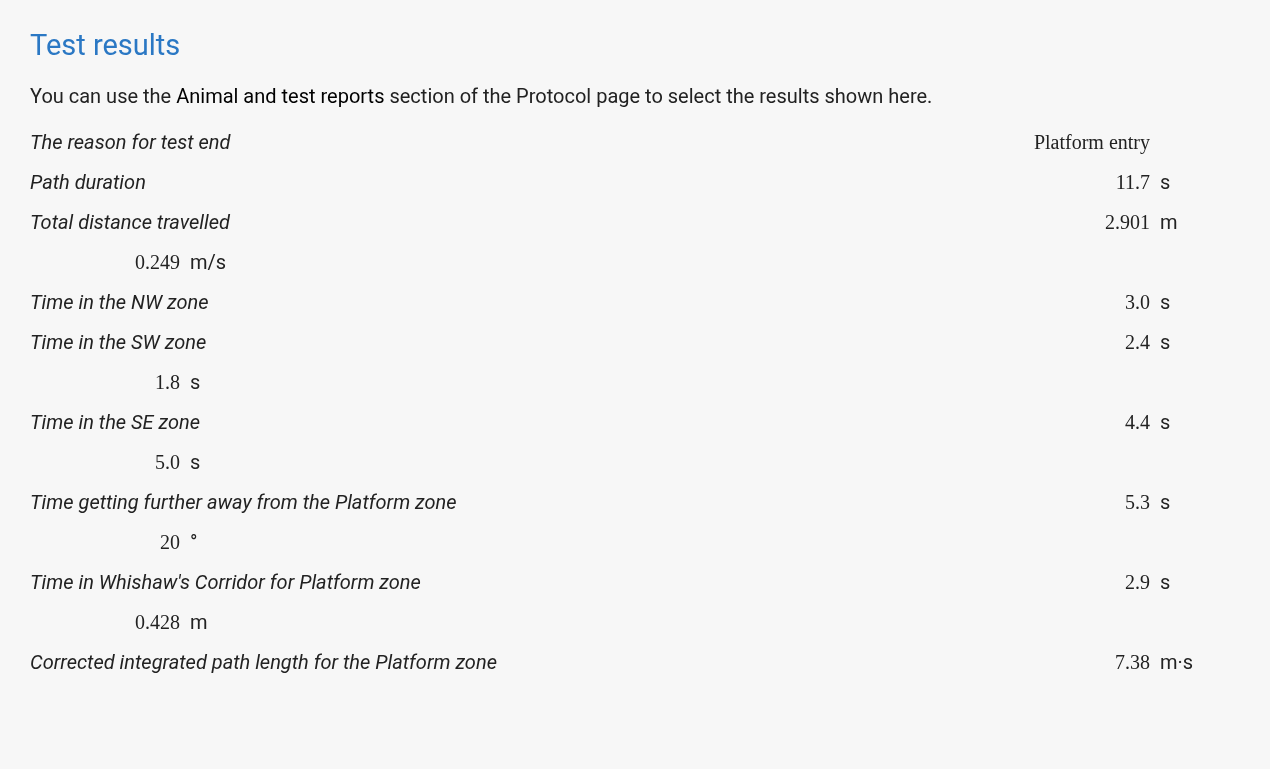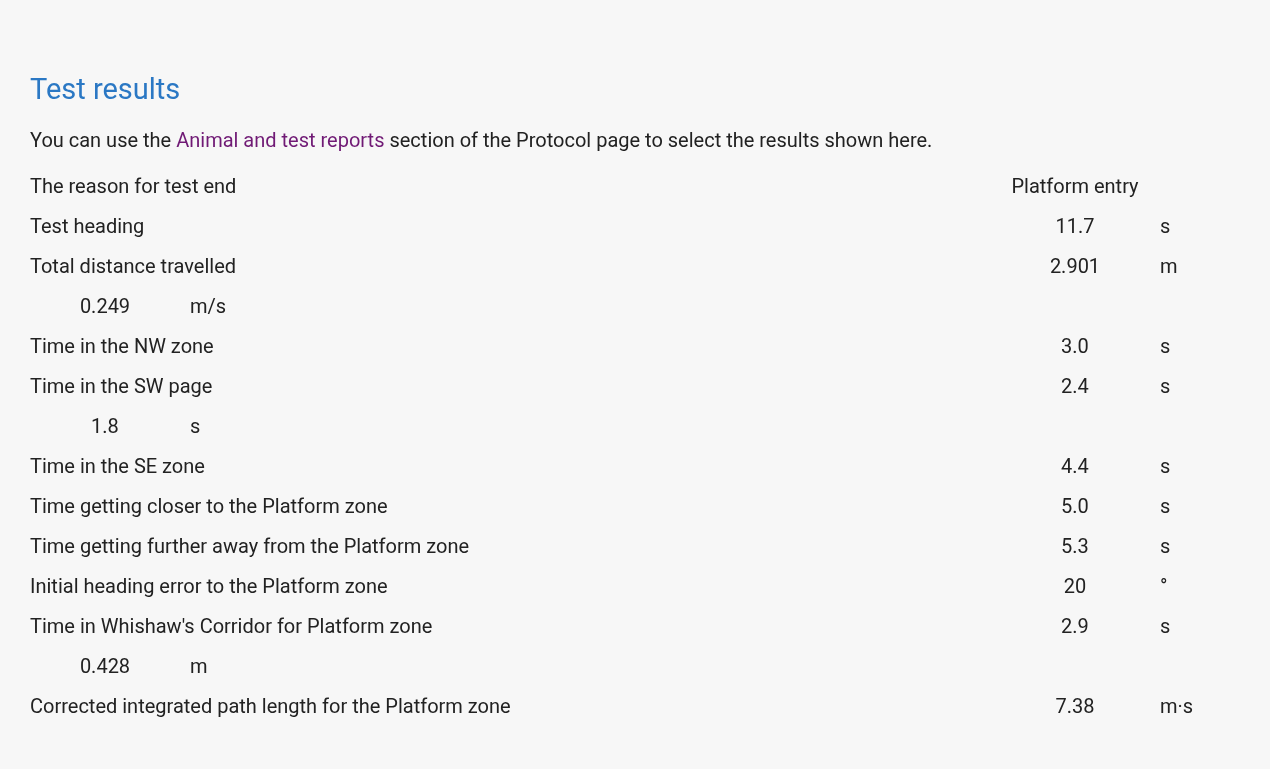--- a/index.html
+++ b/index.html
@@ -13,46 +13,47 @@
       padding: 28px 30px;
       font-size: 20px;
       color: #222;
       width: 1270px;
     }
     h2.section-title {
       color: #2b78c4;
       font-weight: 400;
       font-size: 29px;
       margin-bottom: 22px;
-      margin-top: 44px;
     }
     p.intro {
       margin-bottom: 14px;
       font-size: 20px;
     }
     a.link {
-      color: #701a75;
+      color: #000000;
       text-decoration: none;
     }
     .results-table {
       width: 100%;
       max-width: 1180px;
     }
     .row {
       display: flex;
       align-items: baseline;
       padding: 8px 0;
     }
     .label {
       flex: 1;
+      font-style: italic;
     }
     .value {
       width: 160px;
-      text-align: center;
+      text-align: right;
       padding-right: 10px;
+      font-family: Liberation Serif, serif;
     }
     .unit {
       width: 50px;
       text-align: left;
     }
   </style>
 </head>
 <body>
 
 <h2 class="section-title">Test results</h2>
@@ -61,64 +62,62 @@
   <span>You can use the </span><a href="#" class="link">Animal and test reports</a><span> section of the Protocol page to select the results shown here.</span>
 </p>
 
 <div class="results-table">
   <div class="row">
     <span class="label">The reason for test end</span>
     <span class="value">Platform entry</span>
     <span class="unit"></span>
   </div>
   <div class="row">
-    <span class="label">Test heading</span>
+    <span class="label">Path duration</span>
     <span class="value">11.7</span>
     <span class="unit">s</span>
   </div>
   <div class="row">
     <span class="label">Total distance travelled</span>
     <span class="value">2.901</span>
     <span class="unit">m</span>
   </div>
   <div class="row">
     <span class="value">0.249</span>
     <span class="unit">m/s</span>
   </div>
   <div class="row">
     <span class="label">Time in the NW zone</span>
     <span class="value">3.0</span>
     <span class="unit">s</span>
   </div>
   <div class="row">
-    <span class="label">Time in the SW page</span>
+    <span class="label">Time in the SW zone</span>
     <span class="value">2.4</span>
     <span class="unit">s</span>
   </div>
   <div class="row">
     <span class="value">1.8</span>
     <span class="unit">s</span>
   </div>
   <div class="row">
     <span class="label">Time in the SE zone</span>
     <span class="value">4.4</span>
     <span class="unit">s</span>
   </div>
   <div class="row">
-    <span class="label">Time getting closer to the Platform zone</span>
     <span class="value">5.0</span>
     <span class="unit">s</span>
   </div>
   <div class="row">
     <span class="label">Time getting further away from the Platform zone</span>
     <span class="value">5.3</span>
     <span class="unit">s</span>
   </div>
   <div class="row">
-    <span class="label">Initial heading error to the Platform zone</span>
     <span class="value">20</span>
     <span class="unit">°</span>
   </div>
   <div class="row">
     <span class="label">Time in Whishaw's Corridor for Platform zone</span>
     <span class="value">2.9</span>
     <span class="unit">s</span>
   </div>
   <div class="row">
     <span class="value">0.428</span>

